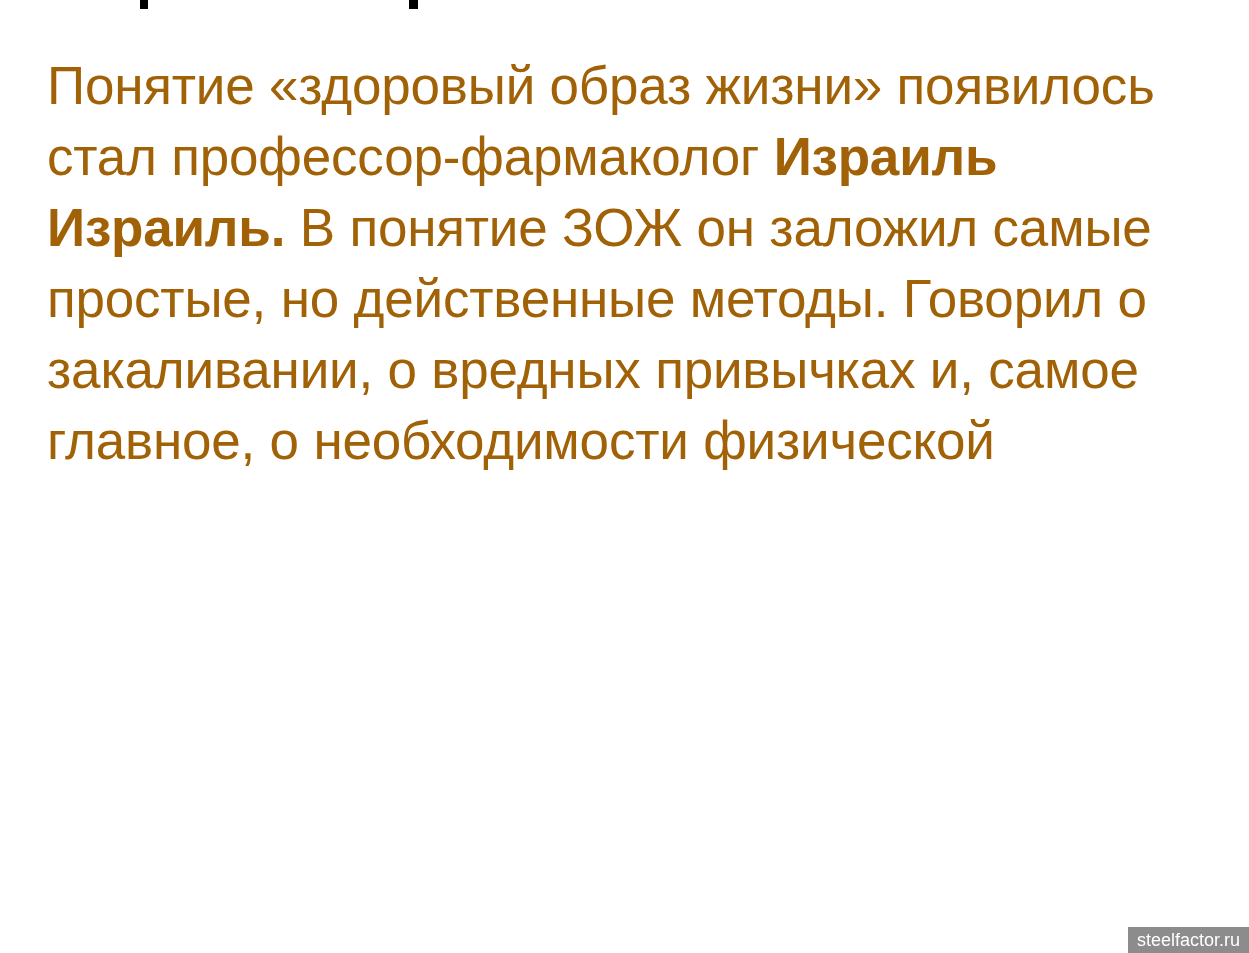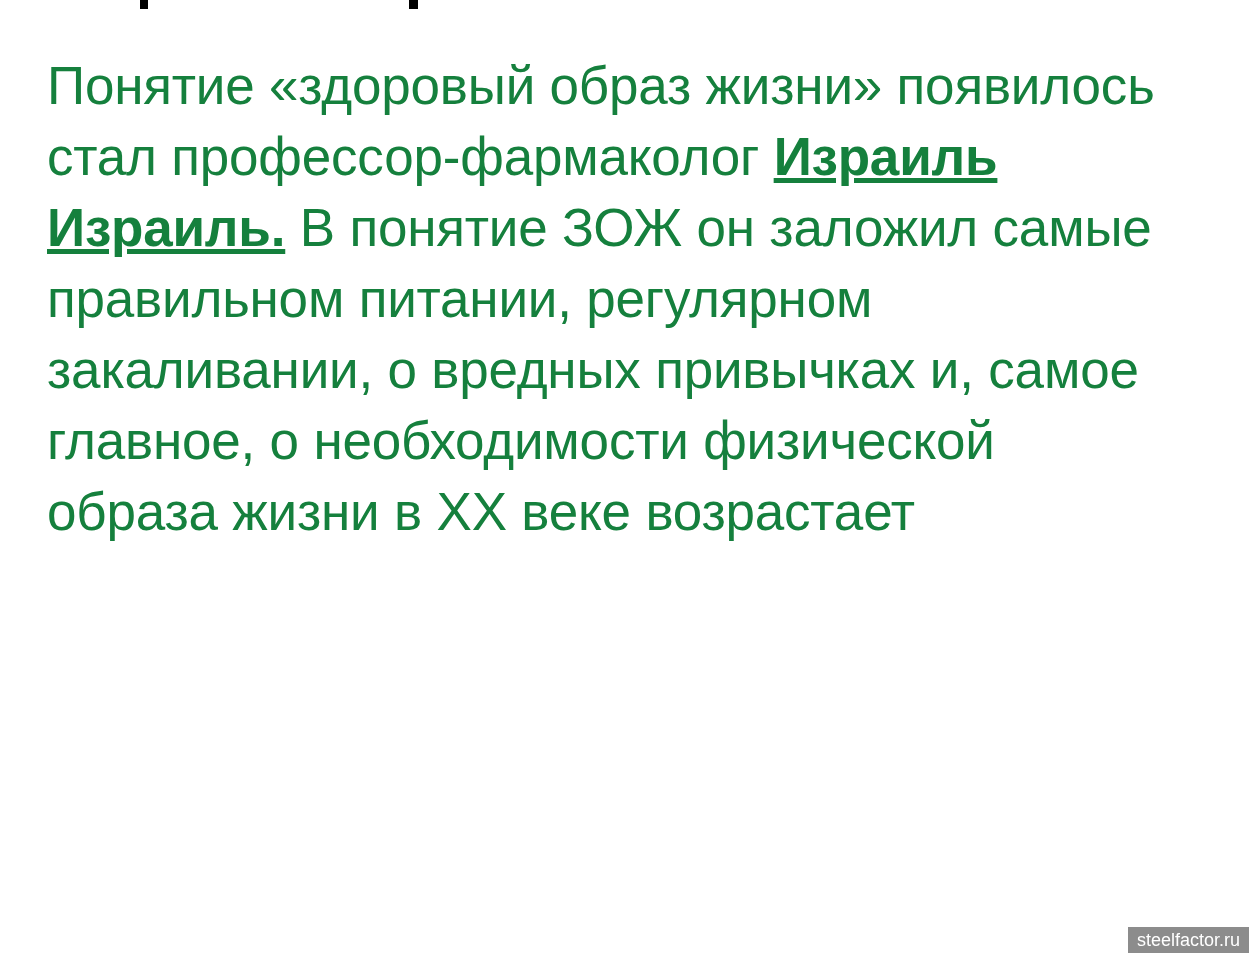--- a/index.html
+++ b/index.html
@@ -24,33 +24,32 @@
   }
   .crop-fragment.frag-1 { left: 140px; width: 8px; }
   .crop-fragment.frag-2 { left: 409px; width: 9px; }
 
   
   .article {
     position: absolute;
     left: 47px;
     top: 50px;
     width: 1175px;
-    color: #15803d;
+    color: #a16207;
     font-size: 53px;
     line-height: 71px;
     font-weight: 400;
     letter-spacing: -0.2px;
   }
   .article .line {
     white-space: nowrap;
     height: 71px;
   }
   .article .bold {
     font-weight: 700;
-    text-decoration: underline;
   }
 
   
   .watermark {
     position: absolute;
     right: 0;
     bottom: 0;
     height: 26px;
     line-height: 26px;
     padding: 0 9px;
@@ -63,19 +62,18 @@
 </head>
 <body>
 
 <div class="crop-fragment frag-1"></div>
 <div class="crop-fragment frag-2"></div>
 
 <div class="article">
     <div class="line"><span>Понятие «здоровый образ жизни» появилось</span></div>
     <div class="line"><span>стал профессор-фармаколог </span><span class="bold">Израиль</span></div>
     <div class="line"><span class="bold">Израиль.</span><span> В понятие ЗОЖ он заложил самые</span></div>
-    <div class="line"><span>правильном питании, регулярном</span></div>
+    <div class="line"><span>простые, но действенные методы. Говорил о</span></div>
     <div class="line"><span>закаливании, о вредных привычках и, самое</span></div>
     <div class="line"><span>главное, о необходимости физической</span></div>
-    <div class="line"><span>образа жизни в XX веке возрастает</span></div>
   </div>
 
 <div class="watermark">steelfactor.ru</div>
 
 </body></html>

